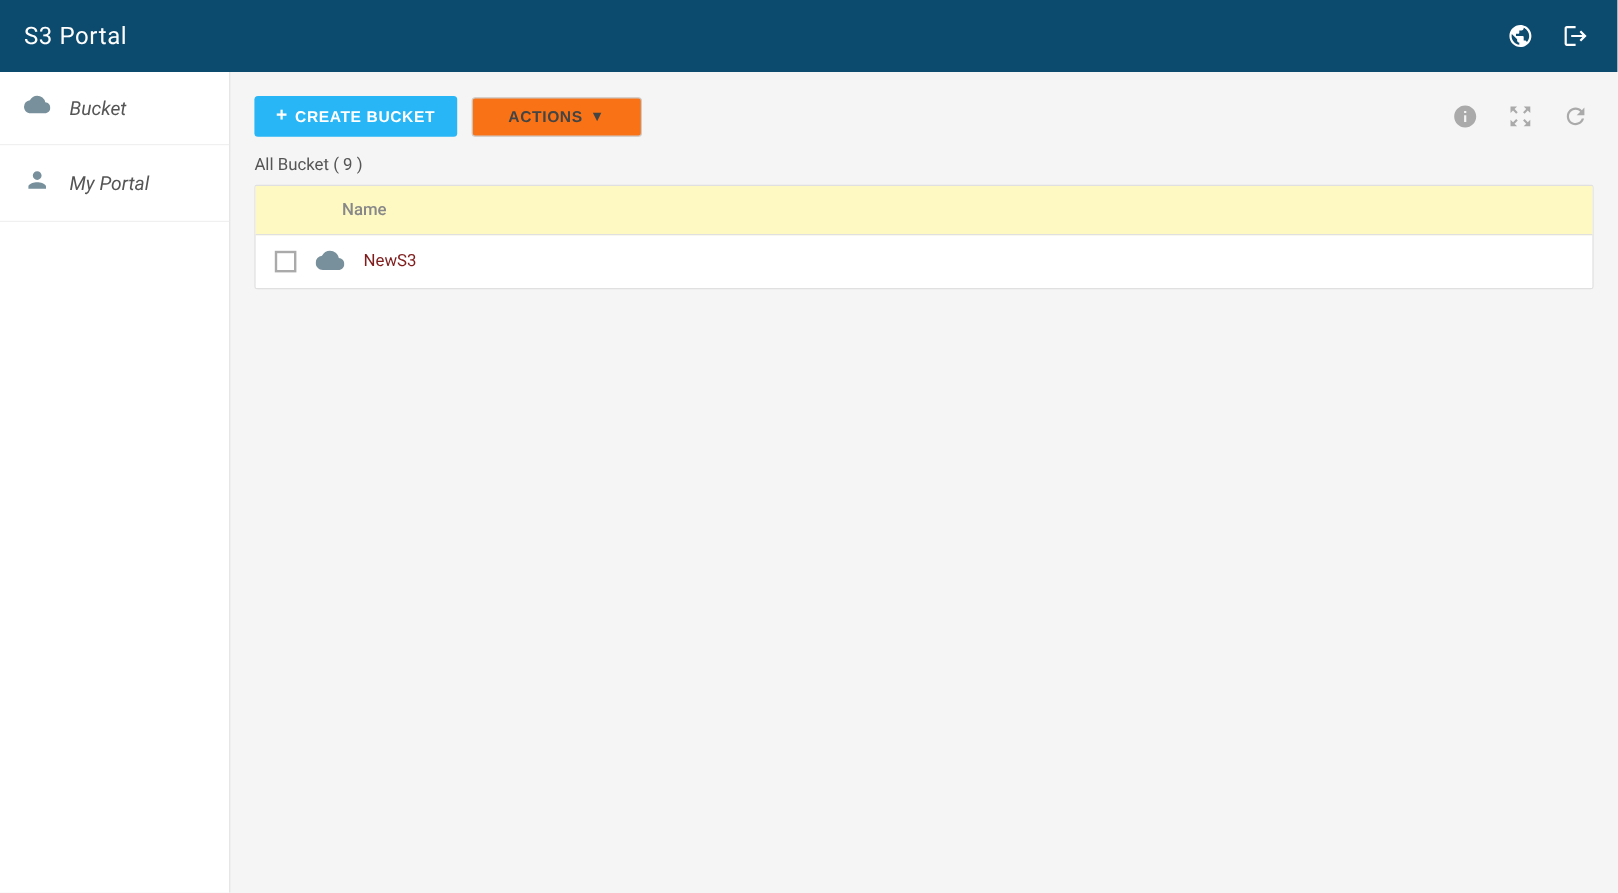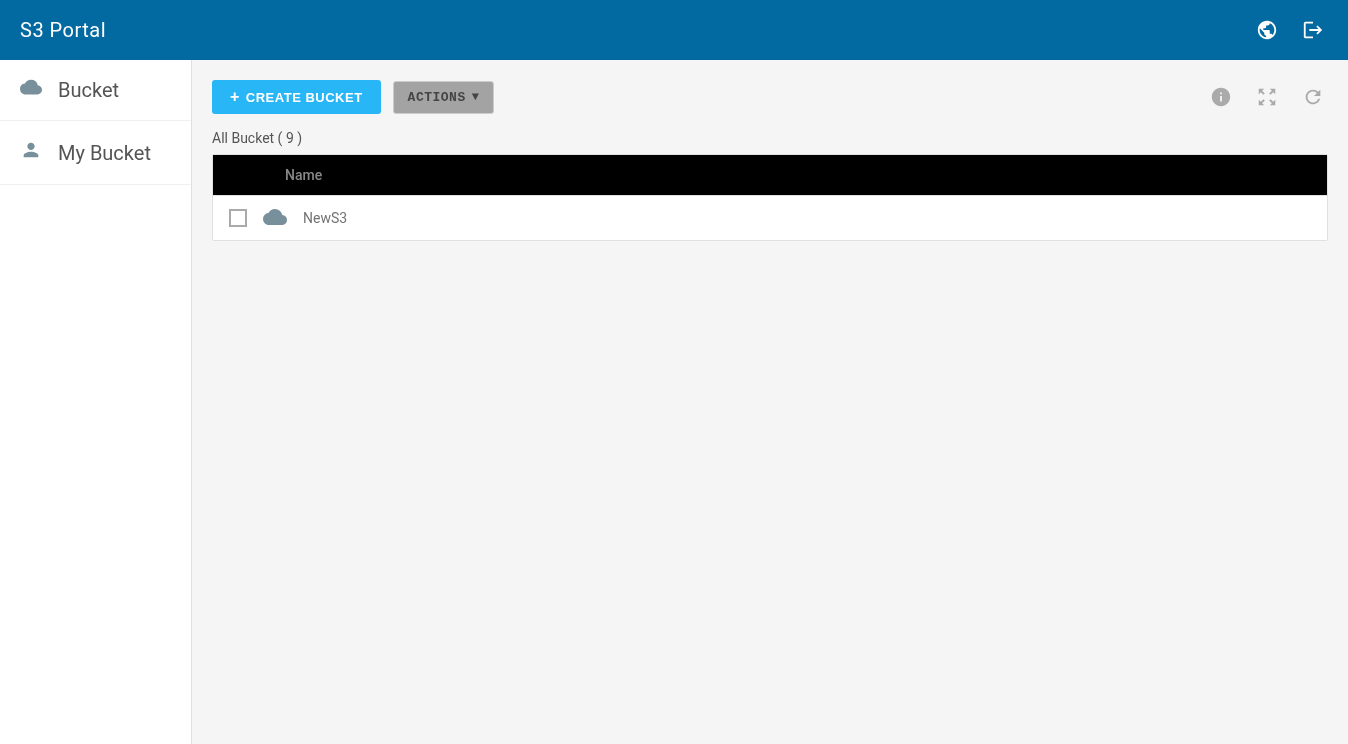--- a/index.html
+++ b/index.html
@@ -1,20 +1,20 @@
 <!DOCTYPE html>
 <html><head>
   <meta charset="utf-8">
   <style>
     * { box-sizing: border-box; margin: 0; padding: 0; }
     body { font-family: 'Roboto', Arial, sans-serif; background: #f5f5f5; height: 744px; overflow: hidden; }
 
     
     .header {
-      background: #0369a1;
+      background: #0c4a6e;
       height: 60px;
       display: flex;
       align-items: center;
       justify-content: space-between;
       padding: 0 20px;
     }
     .header-title {
       color: white;
       font-size: 20px;
       font-weight: 400;
@@ -40,22 +40,23 @@
       display: flex;
       flex-direction: column;
     }
     .sidebar-item {
       display: flex;
       align-items: center;
       gap: 16px;
       padding: 18px 20px;
       cursor: pointer;
       color: #555;
-      font-size: 20px;
+      font-size: 16px;
       border-bottom: 1px solid #f0f0f0;
+      font-style: italic;
     }
     .sidebar-item .sidebar-icon {
       color: #78909c;
       font-size: 20px;
     }
 
     
     .main {
       flex: 1;
       padding: 20px;
@@ -90,34 +91,33 @@
       font-weight: 600;
       letter-spacing: 0.5px;
       cursor: pointer;
       display: flex;
       align-items: center;
       gap: 6px;
       text-transform: uppercase;
     }
 
     .btn-actions {
-      background: #a3a3a3;
+      background: #f97316;
       color: #444;
       border: 1px solid #ccc;
-      padding: 8px 14px;
+      padding: 8px 30px;
       border-radius: 3px;
       font-size: 13px;
       font-weight: 600;
       letter-spacing: 0.5px;
       cursor: pointer;
       display: flex;
       align-items: center;
       gap: 6px;
       text-transform: uppercase;
-      font-family: Liberation Mono, monospace;
     }
 
     .toolbar-icon-btn {
       background: none;
       border: none;
       cursor: pointer;
       color: #888;
       font-size: 20px;
       display: flex;
       align-items: center;
@@ -135,21 +135,21 @@
     .table-container {
       background: white;
       border: 1px solid #e0e0e0;
       border-radius: 2px;
     }
     .table-header {
       display: flex;
       align-items: flex-end;
       padding: 12px 16px;
       border-bottom: 1px solid #e0e0e0;
-      background: #000000;
+      background: #fef9c3;
     }
     .table-header-cell {
       color: #888;
       font-size: 14px;
       font-weight: 500;
       padding-left: 56px;
     }
     .table-row {
       display: flex;
       align-items: center;
@@ -168,21 +168,21 @@
       background: white;
       appearance: none;
       -webkit-appearance: none;
     }
     .row-checkbox:checked {
       background: #29b6f6;
       border-color: #29b6f6;
     }
     .row-name {
       font-size: 14px;
-      color: #737373;
+      color: #7f1d1d;
       cursor: pointer;
     }
 
     
     .cloud-icon {
       width: 24px;
       height: 20px;
       flex-shrink: 0;
     }
 
@@ -227,21 +227,21 @@
         </svg>
       </span>
       <span>Bucket</span>
     </div>
     <div class="sidebar-item">
       <span class="sidebar-icon">
         <svg width="22" height="22" viewBox="0 0 24 24" fill="#78909c">
           <path d="M12 12c2.21 0 4-1.79 4-4s-1.79-4-4-4-4 1.79-4 4 1.79 4 4 4zm0 2c-2.67 0-8 1.34-8 4v2h16v-2c0-2.66-5.33-4-8-4z"></path>
         </svg>
       </span>
-      <span>My Bucket</span>
+      <span>My Portal</span>
     </div>
   </div>
 
   <div class="main">
 
     <div class="toolbar">
       <div class="toolbar-left">
         <button class="btn-create">
           <span style="font-size:16px;font-weight:bold;">+</span>
           <span>CREATE BUCKET</span>

